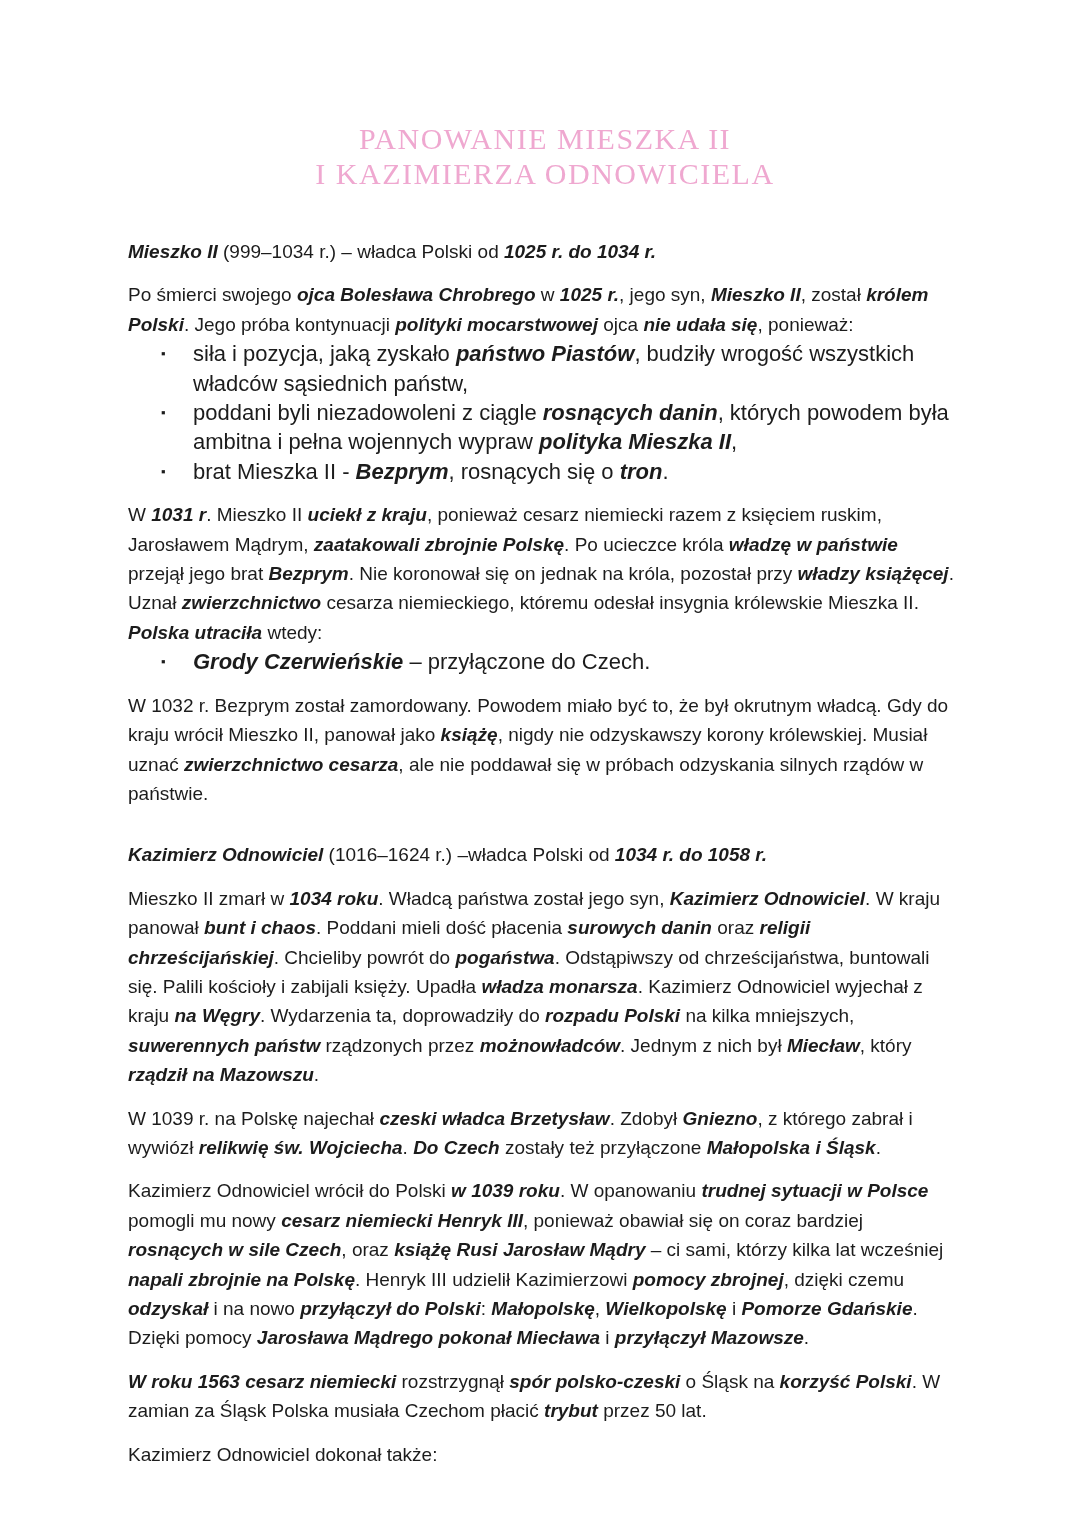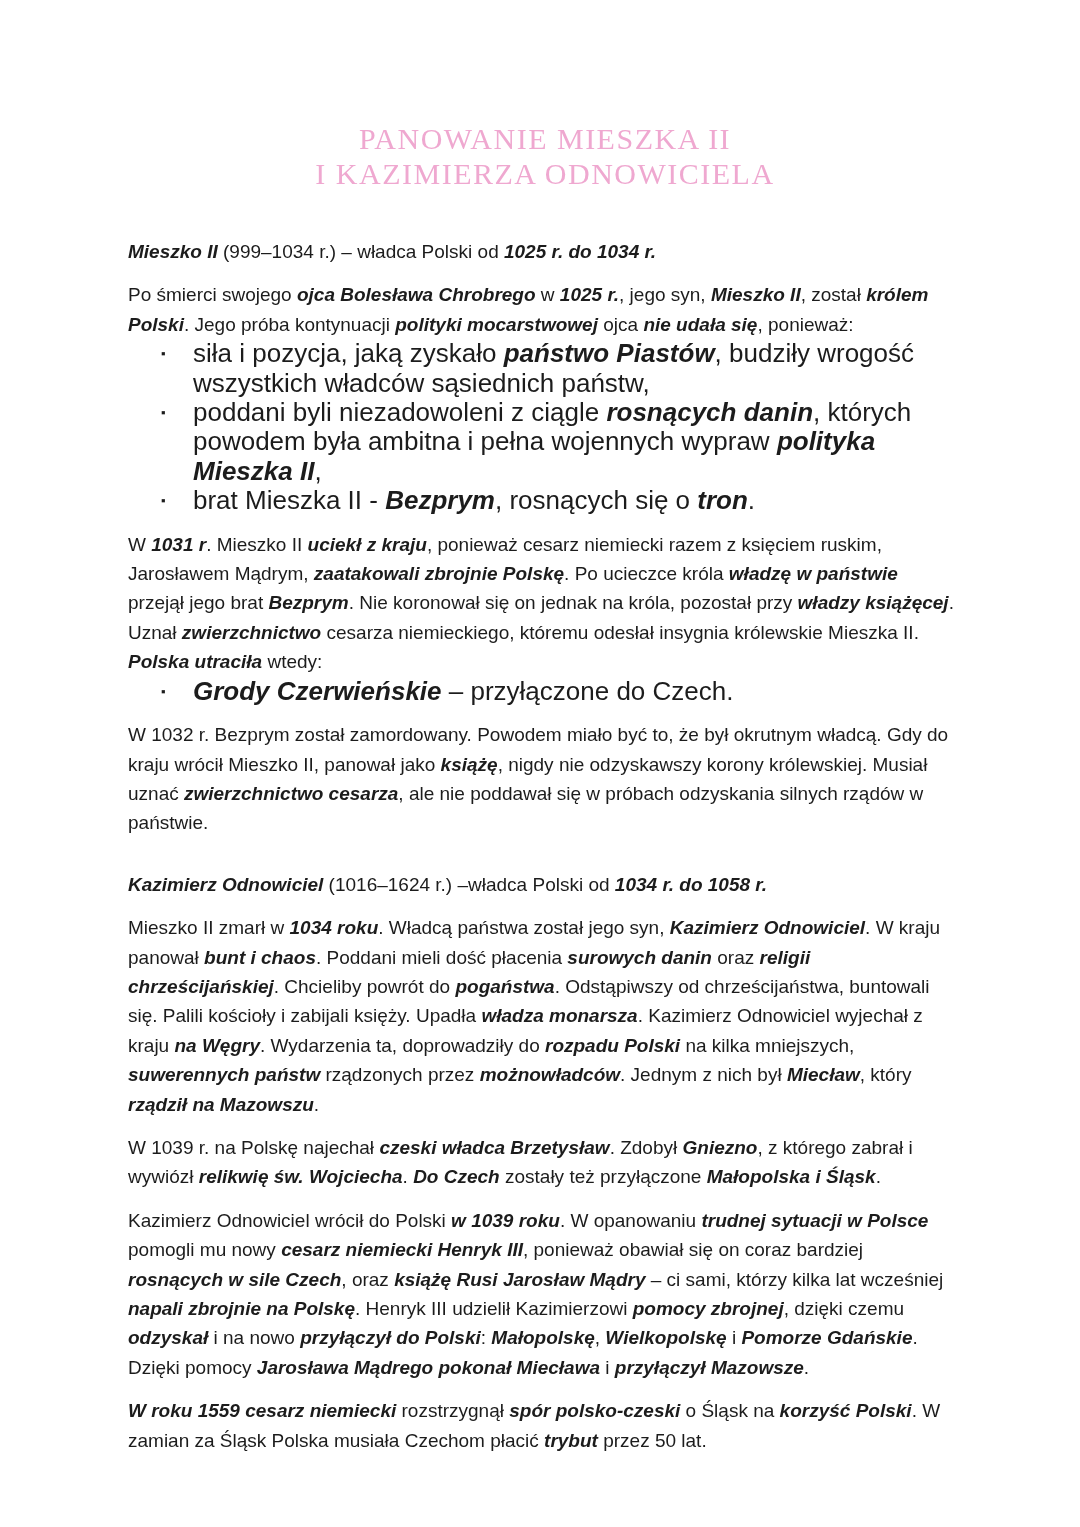--- a/index.html
+++ b/index.html
@@ -36,21 +36,21 @@
     line-height: 29.4px;
     margin: 0 4px 14px 0;
   }
   .doc-body p.tight { margin-bottom: 0; }
   .doc-body ul {
     list-style: none;
     margin: 0 0 14px 0;
     padding: 0;
   }
   .doc-body li {
-    font-size: 26px;
+    font-size: 22px;
     line-height: 29.4px;
     position: relative;
     padding-left: 65px;
   }
   .doc-body li::before {
     content: "\25AA";
     position: absolute;
     left: 33px;
     top: 0;
     font-size: 13px;
@@ -79,15 +79,16 @@
       <p class="tight"><span>W </span><span class="bi">1031 r</span><span>. Mieszko II </span><span class="bi">uciekł z kraju</span><span>, ponieważ cesarz niemiecki razem z księciem ruskim, Jarosławem Mądrym, </span><span class="bi">zaatakowali zbrojnie Polskę</span><span>. Po ucieczce króla </span><span class="bi">władzę w państwie</span><span> przejął jego brat </span><span class="bi">Bezprym</span><span>. Nie koronował się on jednak na króla, pozostał przy </span><span class="bi">władzy książęcej</span><span>. Uznał </span><span class="bi">zwierzchnictwo</span><span> cesarza niemieckiego, któremu odesłał insygnia królewskie Mieszka II. </span><span class="bi">Polska utraciła</span><span> wtedy:</span></p>
       <ul>
         <li><span class="bi">Grody Czerwieńskie</span><span> – przyłączone do Czech.</span></li>
       </ul>
       <p><span>W 1032 r. Bezprym został zamordowany. Powodem miało być to, że był okrutnym władcą. Gdy do kraju wrócił Mieszko II, panował jako </span><span class="bi">książę</span><span>, nigdy nie odzyskawszy korony królewskiej. Musiał uznać </span><span class="bi">zwierzchnictwo cesarza</span><span>, ale nie poddawał się w próbach odzyskania silnych rządów w państwie.</span></p>
       <div class="spacer"></div>
       <p><span class="bi">Kazimierz Odnowiciel</span><span> (1016–1624 r.) –władca Polski od </span><span class="bi">1034 r. do 1058 r.</span></p>
       <p><span>Mieszko II zmarł w </span><span class="bi">1034 roku</span><span>. Władcą państwa został jego syn, </span><span class="bi">Kazimierz Odnowiciel</span><span>. W kraju panował </span><span class="bi">bunt i chaos</span><span>. Poddani mieli dość płacenia </span><span class="bi">surowych danin</span><span> oraz </span><span class="bi">religii chrześcijańskiej</span><span>. Chcieliby powrót do </span><span class="bi">pogaństwa</span><span>. Odstąpiwszy od chrześcijaństwa, buntowali się. Palili kościoły i zabijali księży. Upadła </span><span class="bi">władza monarsza</span><span>. Kazimierz Odnowiciel wyjechał z kraju </span><span class="bi">na Węgry</span><span>. Wydarzenia ta, doprowadziły do </span><span class="bi">rozpadu Polski</span><span> na kilka mniejszych, </span><span class="bi">suwerennych państw</span><span> rządzonych przez </span><span class="bi">możnowładców</span><span>. Jednym z nich był </span><span class="bi">Miecław</span><span>, który </span><span class="bi">rządził na Mazowszu</span><span>.</span></p>
       <p><span>W 1039 r. na Polskę najechał </span><span class="bi">czeski władca Brzetysław</span><span>. Zdobył </span><span class="bi">Gniezno</span><span>, z którego zabrał i wywiózł </span><span class="bi">relikwię św. Wojciecha</span><span>. </span><span class="bi">Do Czech</span><span> zostały też przyłączone </span><span class="bi">Małopolska i Śląsk</span><span>.</span></p>
       <p><span>Kazimierz Odnowiciel wrócił do Polski </span><span class="bi">w 1039 roku</span><span>. W opanowaniu </span><span class="bi">trudnej sytuacji w Polsce</span><span> pomogli mu nowy </span><span class="bi">cesarz niemiecki Henryk III</span><span>, ponieważ obawiał się on coraz bardziej </span><span class="bi">rosnących w sile Czech</span><span>, oraz </span><span class="bi">książę Rusi Jarosław Mądry</span><span> – ci sami, którzy kilka lat wcześniej </span><span class="bi">napali zbrojnie na Polskę</span><span>. Henryk III udzielił Kazimierzowi </span><span class="bi">pomocy zbrojnej</span><span>, dzięki czemu </span><span class="bi">odzyskał</span><span> i na nowo </span><span class="bi">przyłączył do Polski</span><span>: </span><span class="bi">Małopolskę</span><span>, </span><span class="bi">Wielkopolskę</span><span> i </span><span class="bi">Pomorze Gdańskie</span><span>. Dzięki pomocy </span><span class="bi">Jarosława Mądrego pokonał Miecława</span><span> i </span><span class="bi">przyłączył Mazowsze</span><span>.</span></p>
-      <p><span class="bi">W roku 1559 cesarz niemiecki</span><span> rozstrzygnął </span><span class="bi">spór polsko-czeski</span><span> o Śląsk na </span><span class="bi">korzyść Polski</span><span>. W zamian za Śląsk Polska musiała Czechom płacić </span><span class="bi">trybut</span><span> przez 50 lat.</span></p>
+      <p><span class="bi">W roku 1563 cesarz niemiecki</span><span> rozstrzygnął </span><span class="bi">spór polsko-czeski</span><span> o Śląsk na </span><span class="bi">korzyść Polski</span><span>. W zamian za Śląsk Polska musiała Czechom płacić </span><span class="bi">trybut</span><span> przez 50 lat.</span></p>
+      <p><span>Kazimierz Odnowiciel dokonał także:</span></p>
     </div>
 </div>
 
 </body></html>

